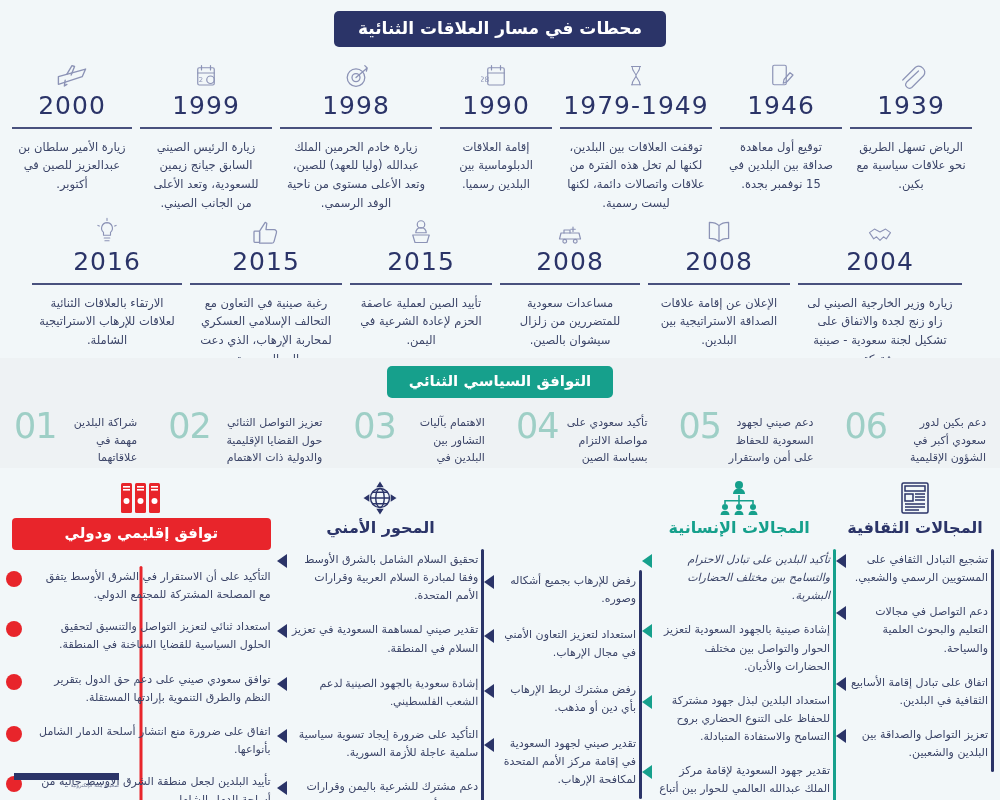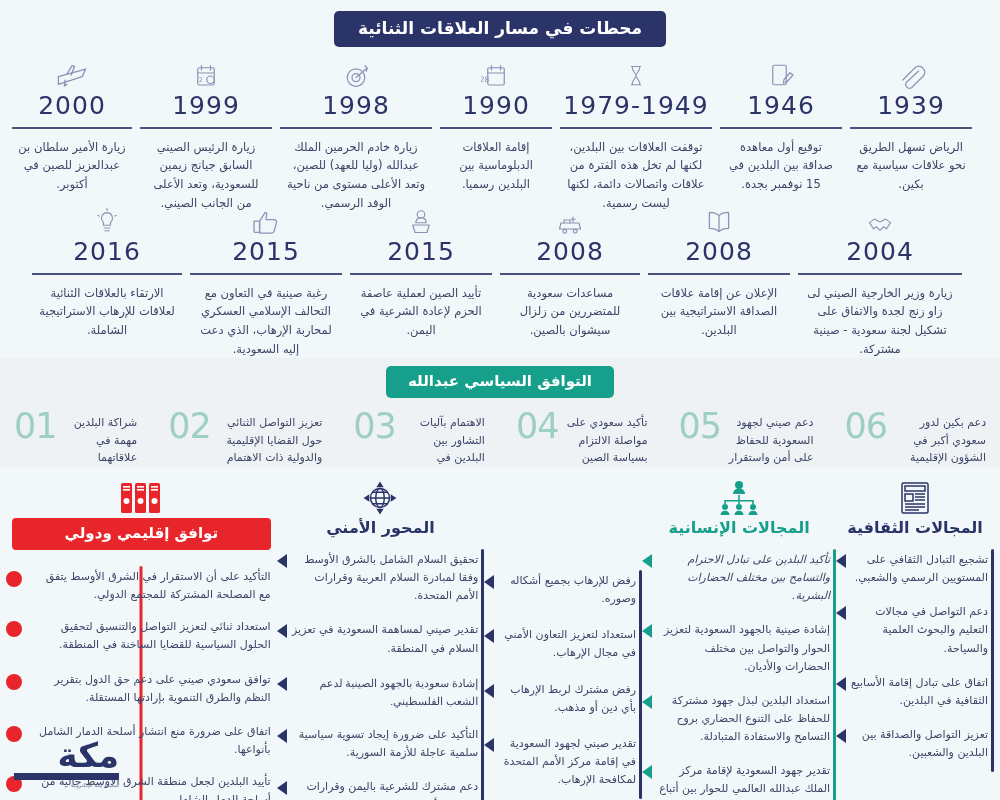--- a/index.html
+++ b/index.html
@@ -268,21 +268,21 @@
               <path d="M30 12L14 27a5 5 0 007 7l16-16a8 8 0 00-11-11L9 24"></path>
             </svg>
           </div>
           <div class="tl-year">1939</div>
           <div class="tl-line"></div>
           <div class="tl-desc">الرياض تسهل الطريق نحو علاقات سياسية مع بكين.</div>
         </div>
       </div>
   </div>
 
-  <div class="tl-row" style="position:absolute; top:198px; left:28px; width:940px;">
+  <div class="tl-row" style="position:absolute; top:208px; left:28px; width:940px;">
     <div class="tl-items" id="tl2">
         <div class="tl-item" style="width: 158px;">
           <div class="tl-icon">
             <svg width="28" height="34" viewBox="0 0 40 40" fill="none" stroke="#8c93b6" stroke-width="1.6" stroke-linecap="round" stroke-linejoin="round">
               <path d="M20 8a8 8 0 00-5 14v4h10v-4a8 8 0 00-5-14z"></path>
               <path d="M16 30h8M17 34h6"></path>
               <path d="M20 2v3M7 12l2 1M33 12l-2 1"></path>
             </svg>
           </div>
           <div class="tl-year">2016</div>
@@ -344,21 +344,21 @@
           </div>
           <div class="tl-year">2004</div>
           <div class="tl-line"></div>
           <div class="tl-desc">زيارة وزير الخارجية الصيني لى زاو زنج لجدة والاتفاق على تشكيل لجنة سعودية - صينية مشتركة.</div>
         </div>
       </div>
   </div>
 
   <div class="band" style="top:358px; height:110px;">
     <div style="text-align:center; padding-top:8px;">
-      <div class="banner teal">التوافق السياسي عبدالله</div>
+      <div class="banner teal">التوافق السياسي الثنائي</div>
     </div>
     <div class="nums" id="nums" style="padding:12px 14px 0;">
         <div class="num-item" style="width: 148px;">
           <div class="num-big">01</div>
           <div class="num-txt">شراكة البلدين مهمة في علاقاتهما الخارجية.</div>
         </div>
         <div class="num-item" style="width: 185px;">
           <div class="num-big">02</div>
           <div class="num-txt">تعزيز التواصل الثنائي حول القضايا الإقليمية والدولية ذات الاهتمام المشترك.</div>
         </div>
@@ -557,18 +557,17 @@
                 <div class="tri navy"></div>
                 <div class="txt" style="padding-right:6px; padding-left:4px;">تعزيز التواصل والصداقة بين البلدين والشعبين.</div>
               </div>
             </div>
           </div>
         </div>
       </div>
   </div>
 
   <div class="logo" style="left:14px; bottom:12px; width:105px;">
-    <div class="word">مكة</div>
     <div class="bar"></div>
     <div class="sub">صحيفة مكة الإلكترونية</div>
   </div>
 
 </div>
 
 </body></html>

